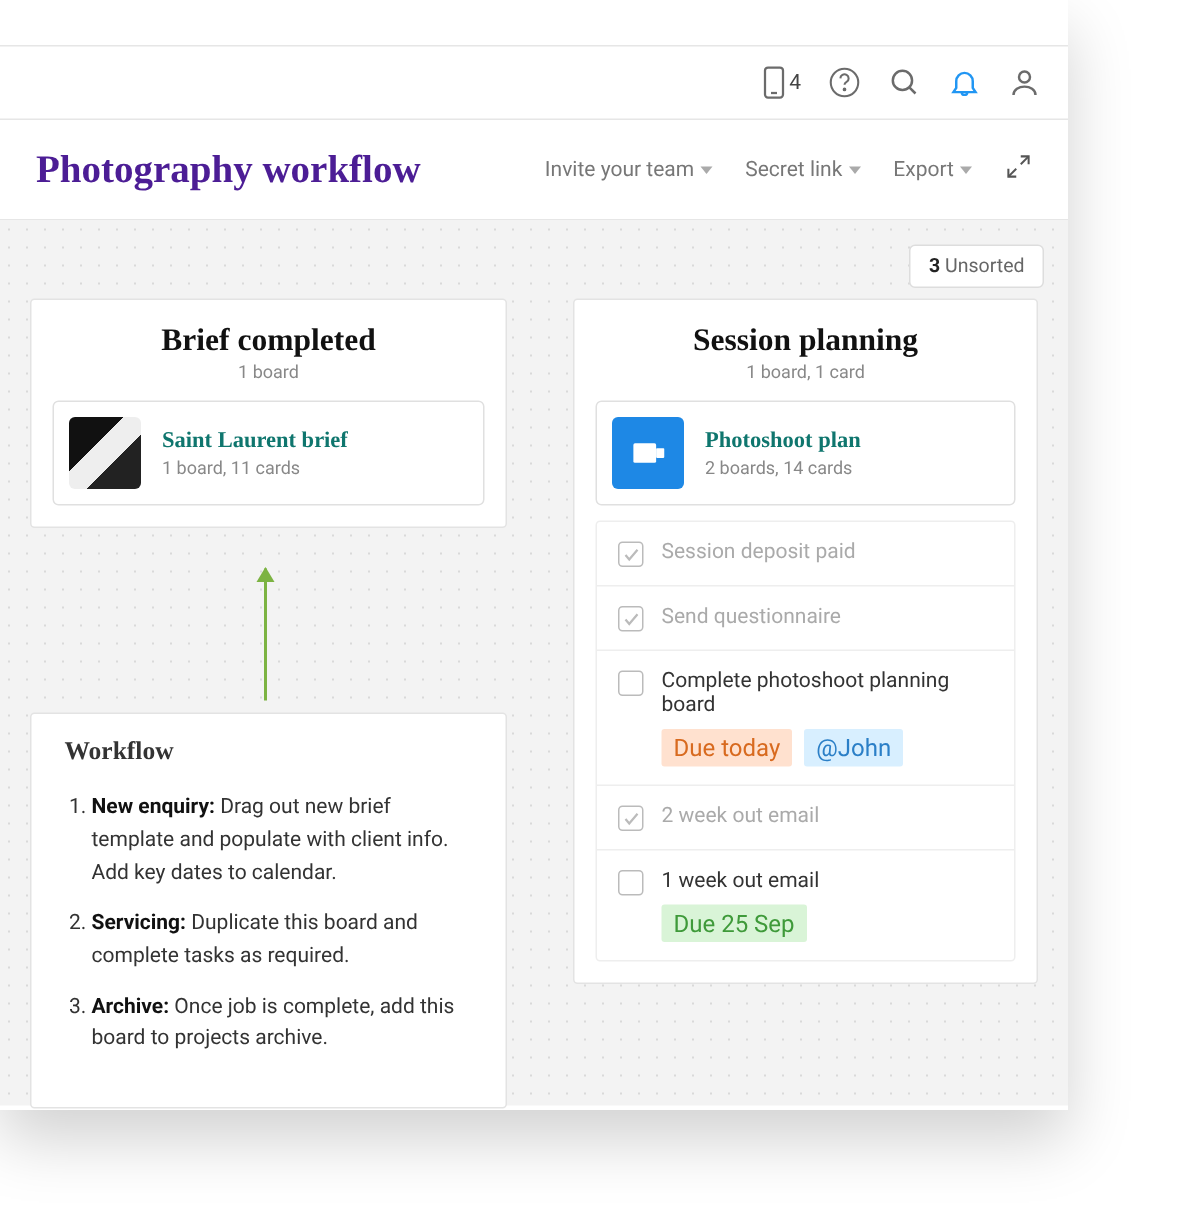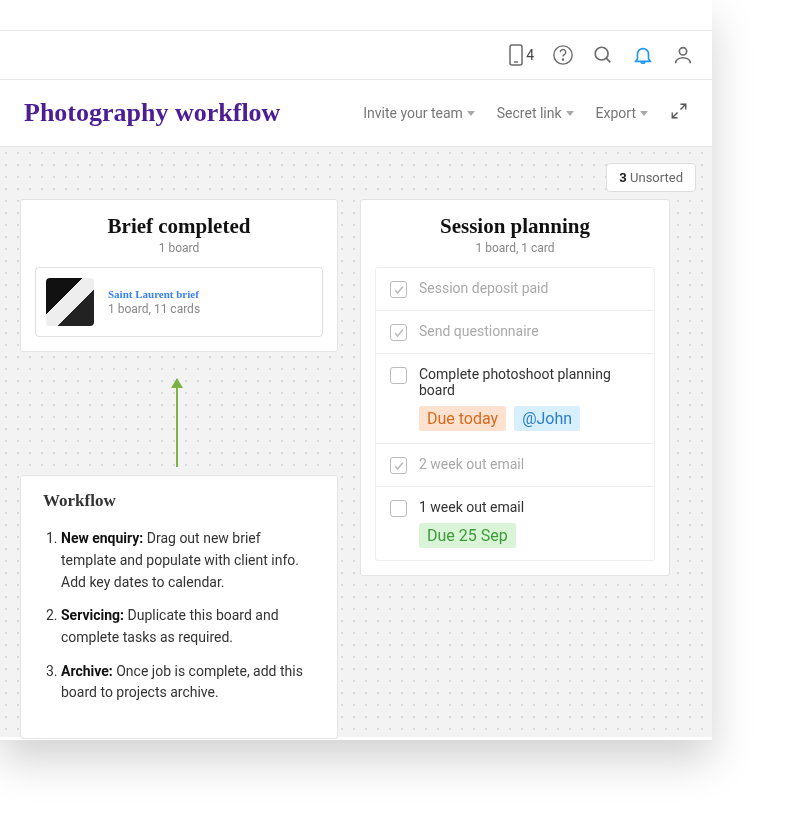--- a/index.html
+++ b/index.html
@@ -90,21 +90,21 @@
     border-radius: 4px;
     padding: 6px 12px;
     font-size: 13px;
     color: #666;
   }
   .unsorted-badge b { color: #222; }
 
   
   .columns {
     display: flex;
-    gap: 22px;
+    gap: 44px;
     align-items: flex-start;
     margin-top: 32px;
   }
   .col {
     background: #fff;
     border: 1px solid #e3e3e3;
     border-radius: 3px;
     padding: 14px;
   }
   .col-left  { width: 318px; }
@@ -136,22 +136,22 @@
     background: linear-gradient(135deg, #111 0%, #111 38%, #eee 38%, #eee 62%, #222 62%, #222 100%);
   }
   .thumb.blue {
     background: #1e88e5;
     display: flex; align-items: center; justify-content: center;
   }
   .thumb.blue svg { color: #fff; }
   .card-title {
     font-family: Georgia, "Times New Roman", serif;
     font-weight: 700;
-    font-size: 11px;
-    color: #3b82f6;
+    font-size: 15px;
+    color: #0f766e;
   }
   .card-sub { font-size: 12px; color: #888; margin-top: 2px; }
 
   
   .task-list { margin-top: 10px; border: 1px solid #eee; border-radius: 3px; }
   .task {
     display: flex;
     align-items: flex-start;
     gap: 12px;
     padding: 12px 14px;
@@ -319,20 +319,32 @@
             <div class="card-sub">1 board, 11 cards</div>
           </div>
         </div>
       </div>
 
       <div class="col col-right">
         <div class="col-header">
           <h2>Session planning</h2>
           <div class="sub">1 board, 1 card</div>
         </div>
+        <div class="card-row">
+          <div class="thumb blue">
+            <svg width="26" height="26" viewBox="0 0 24 24" fill="currentColor">
+                <rect x="3" y="6" width="14" height="12" rx="1"></rect>
+                <rect x="17" y="9" width="5" height="6" rx="0.5"></rect>
+              </svg>
+          </div>
+          <div>
+            <div class="card-title">Photoshoot plan</div>
+            <div class="card-sub">2 boards, 14 cards</div>
+          </div>
+        </div>
 
         <div class="task-list" id="task-list">
             <div class="task done">
               <div class="chk">
                 <svg width="12" height="12" viewBox="0 0 24 24" fill="none" stroke="currentColor" stroke-width="3">
                   <polyline points="4 12 9 18 20 5"></polyline>
                 </svg>
               </div>
               <div class="task-body">
                 <div class="label">Session deposit paid</div>

